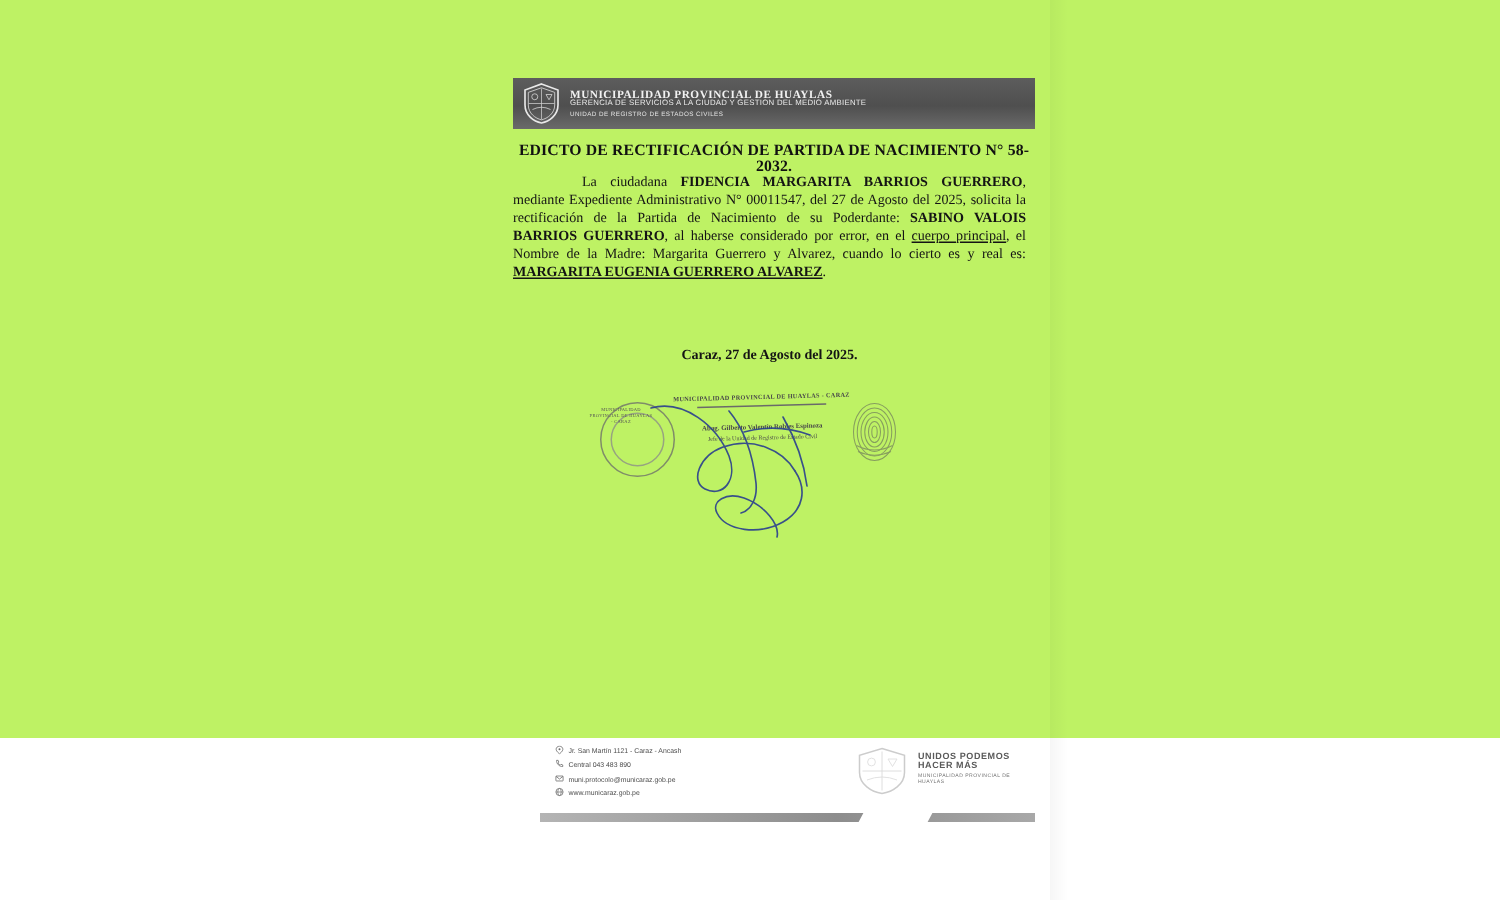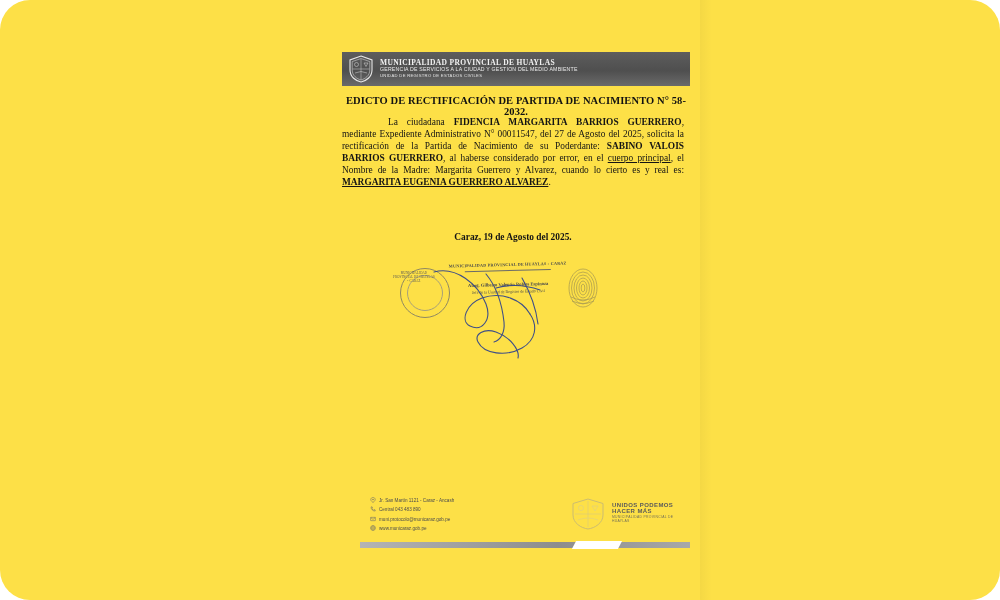--- a/index.html
+++ b/index.html
@@ -7,23 +7,22 @@
     padding: 0;
     width: 1000px;
     height: 600px;
     background: #ffffff;
     font-family: "Liberation Serif", serif;
     overflow: hidden;
   }
   #page {
     position: relative;
     width: 1000px;
-    height: 600px;
-    background: #fde047;
-    border-radius: 30px;
+    height: 492px;
+    background: #bef264;
   }
   
   .scan-shadow {
     position: absolute;
     top: 0;
     left: 700px;
     width: 12px;
     height: 600px;
     background: linear-gradient(to right, rgba(0,0,0,0.035), rgba(0,0,0,0));
     pointer-events: none;
@@ -305,21 +304,21 @@
       </div>
     </div>
 
     <div class="title">EDICTO DE RECTIFICACIÓN  DE PARTIDA DE NACIMIENTO N° 58-2032.</div>
 
     <div class="para p1">
       <span class="indent"></span><span>La ciudadana </span><span class="b">FIDENCIA MARGARITA BARRIOS GUERRERO</span><span>, mediante Expediente Administrativo N° 00011547, del 27 de Agosto del 2025, solicita la rectificación de la Partida de Nacimiento de su Poderdante: </span><span class="b">SABINO VALOIS BARRIOS GUERRERO</span><span>, al haberse considerado por error, en el </span><span class="u">cuerpo principal</span><span>, el Nombre de la Madre: Margarita Guerrero y Alvarez, cuando lo cierto es y real es: </span><span class="bu">MARGARITA EUGENIA GUERRERO ALVAREZ</span><span>.</span>
     </div>
 
 
-    <div class="date-line">Caraz, 19 de Agosto del 2025.</div>
+    <div class="date-line">Caraz, 27 de Agosto del 2025.</div>
 
     <div class="sig-area">
       <div class="round-seal"></div>
       <div class="seal-text">MUNICIPALIDAD PROVINCIAL DE HUAYLAS - CARAZ</div>
 
       <div class="stamp-block">
         <div class="stamp-l1">MUNICIPALIDAD PROVINCIAL DE HUAYLAS - CARAZ</div>
         <div class="stamp-rule"></div>
         <div class="stamp-l2">Abog. Gilberto Valentín Robles Espinoza</div>
         <div class="stamp-l3">Jefe de la Unidad de Registro de Estado Civil</div>

